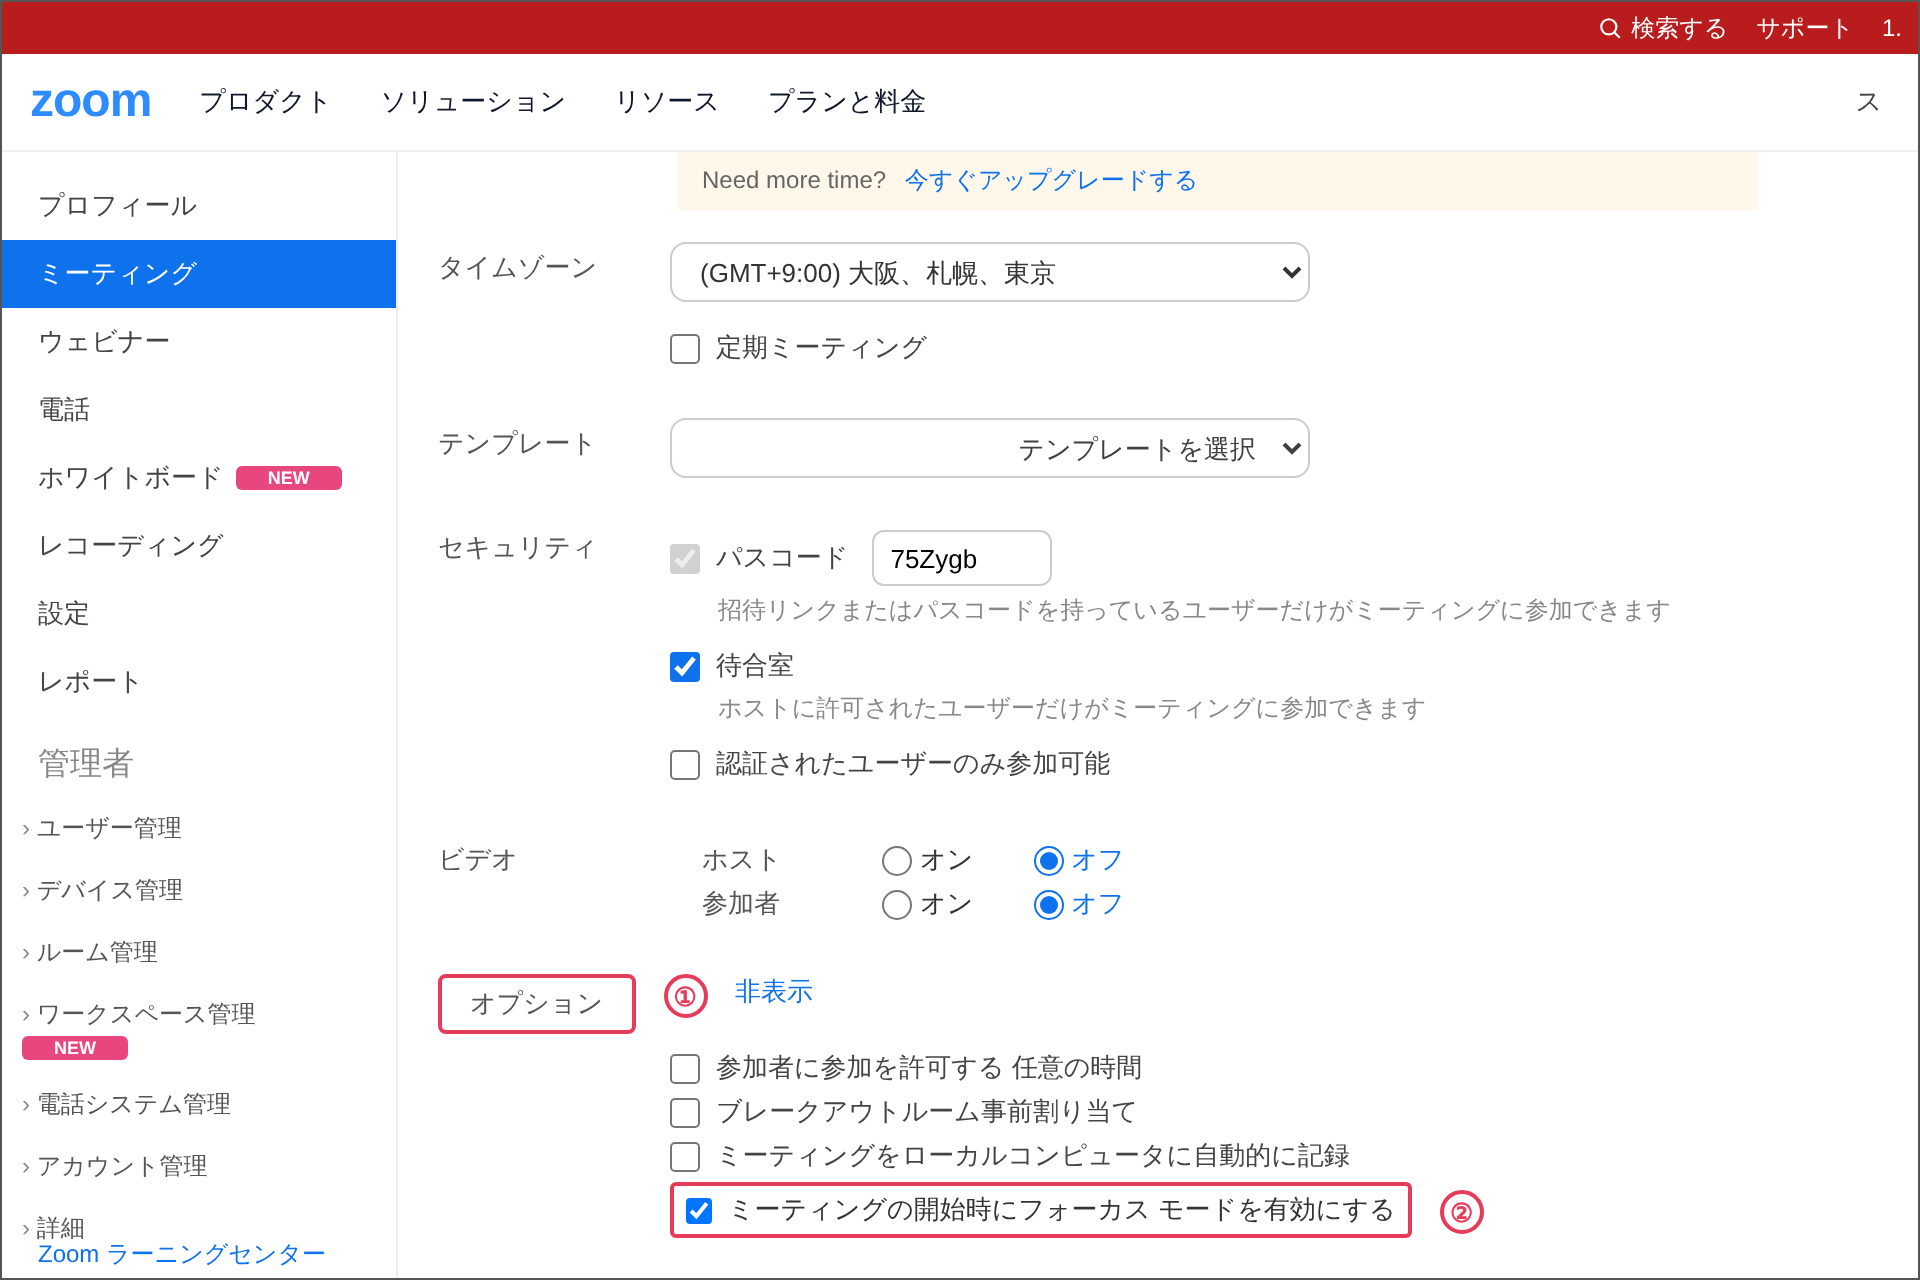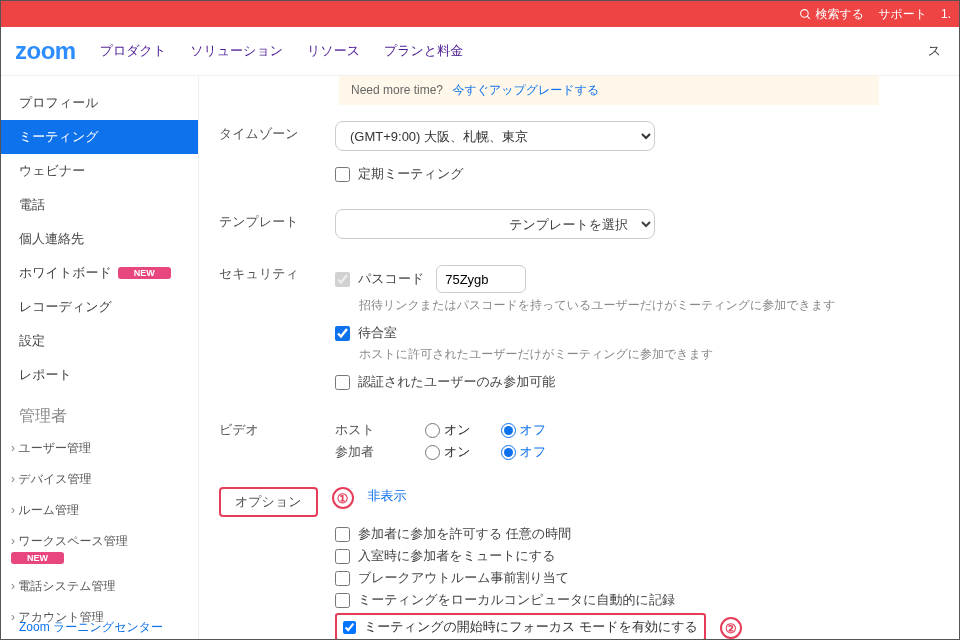--- a/index.html
+++ b/index.html
@@ -1,21 +1,21 @@
 <!DOCTYPE html>
 <html><head>
 <meta charset="utf-8">
 <style>
   * { box-sizing: border-box; margin: 0; padding: 0; }
   body { font-family: -apple-system, BlinkMacSystemFont, "Segoe UI", "Hiragino Sans", "Hiragino Kaku Gothic ProN", Meiryo, sans-serif; font-size: 13px; color: #333; background: #fff; width: 960px; height: 640px; overflow: hidden; border: 1px solid #555;}
-  .topbar { background: #ef4444; color: #fff; height: 26px; display: flex; justify-content: flex-end; align-items: center; padding: 0 8px; font-size: 12px; gap: 14px; }
+  .topbar { background: #b91c1c; color: #fff; height: 26px; display: flex; justify-content: flex-end; align-items: center; padding: 0 8px; font-size: 12px; gap: 14px; }
   .topbar .search { display: flex; align-items: center; gap: 4px; }
   .header { display: flex; align-items: center; padding: 10px 18px 10px 14px; border-bottom: 1px solid #f0f0f0; gap: 24px; }
   .logo { color: #2d8cff; font-weight: 800; font-size: 24px; letter-spacing: -0.5px; }
-  .nav-link { color: #4c1d95; font-size: 13px; cursor: pointer; }
+  .nav-link { color: #0f172a; font-size: 13px; cursor: pointer; }
   .nav-right { margin-left: auto; color: #444; font-size: 13px; overflow:hidden; white-space:nowrap;}
   .body { display: flex; height: calc(640px - 26px - 46px); }
   .sidebar { width: 198px; border-right: 1px solid #eee; padding: 10px 0; overflow-y: auto; position:relative;}
   .sidebar::-webkit-scrollbar { width:10px; }
   .sidebar::-webkit-scrollbar-thumb { background:#c8c8c8; border-radius:5px;}
   .side-item { padding: 8px 18px; font-size: 13px; color: #444; cursor: pointer; display:flex; align-items:center; gap:6px;}
   .side-item.active { background: #0e72ed; color: #fff; }
   .side-sub { padding: 7px 18px 7px 10px; font-size: 12px; color: #555; cursor:pointer; }
   .side-sub::before { content: "› "; color:#888; }
   .badge-new { background: #e8467f; color:#fff; font-size:9px; padding:1px 16px; border-radius:3px; font-weight:bold;}
@@ -26,21 +26,21 @@
   .form-row { display:flex; align-items:flex-start; margin-bottom: 22px; }
   .form-label { width: 116px; color:#555; font-size:13px; padding-top:4px; flex-shrink:0;}
   .form-body { flex:1; }
   select, .select-look { width: 320px; height:30px; border:1px solid #ccc; border-radius:8px; padding: 4px 10px; font-size:13px; background:#fff; color:#333;}
   .select-placeholder { color:#404040;text-align:right; }
   .chk-row { display:flex; align-items:center; gap:8px; margin: 4px 0; font-size:13px; color:#444;}
   .chk-row input[type=checkbox] { width:15px; height:15px; accent-color:#0e72ed; }
   .chk-row.disabled input { accent-color:#9ec5ff; }
   .passcode-input { width:90px; height:28px; border:1px solid #ccc; border-radius:6px; padding:0 8px; font-size:13px; margin-left:4px;}
   .hint { font-size:12px; color:#888; margin: 4px 0 10px 24px; }
-  .radio-row { display:flex; align-items:flex-end; gap:30px; font-size:13px; margin:4px 0;}
+  .radio-row { display:flex; align-items:flex-end; gap:30px; font-size:13px; margin:4px 16px;}
   .radio-row .lbl { width:60px; color:#555;}
   .radio-opt { display:flex; align-items:center; gap:4px;}
   .radio-opt input { accent-color:#0e72ed; width:15px; height:15px;}
   .radio-opt.sel { color:#0e72ed; }
   .options-label-box { border:2px solid #e63c5a; border-radius:4px; padding:4px 14px; display:inline-block; }
   .annot-circle { display:inline-flex; width:22px; height:22px; border:2px solid #e63c5a; border-radius:50%; color:#e63c5a; font-weight:bold; align-items:center; justify-content:center; font-size:13px;}
   .link-blue { color:#0e72ed; }
   .focus-box { border:2px solid #e63c5a; border-radius:3px; padding:3px 6px; display:inline-flex; align-items:center; gap:8px; margin-bottom:2px;}
   .learning-link { color:#0e72ed; font-size:12px; padding: 20px 18px 8px; position:absolute; bottom:0; left:0; width:170px; white-space:nowrap; overflow:hidden;}
 </style>
@@ -76,23 +76,20 @@
     <div class="side-item active">
         <span>ミーティング</span>
       </div>
     <div class="side-item">
         <span>ウェビナー</span>
       </div>
     <div class="side-item">
         <span>電話</span>
       </div>
     <div class="side-item">
-        <span>個人連絡先</span>
-      </div>
-    <div class="side-item">
         <span>ホワイトボード</span>
         <span class="badge-new">NEW</span>
       </div>
     <div class="side-item">
         <span>レコーディング</span>
       </div>
     <div class="side-item">
         <span>設定</span>
       </div>
     <div class="side-item">
@@ -196,24 +193,20 @@
       <span class="link-blue">非表示</span>
     </div>
 
     <div style="margin-left:116px;">
       <div class="chk-row">
           <input type="checkbox" style="">
           <span>参加者に参加を許可する 任意の時間</span>
         </div>
       <div class="chk-row">
           <input type="checkbox" style="">
-          <span>入室時に参加者をミュートにする</span>
-        </div>
-      <div class="chk-row">
-          <input type="checkbox" style="">
           <span>ブレークアウトルーム事前割り当て</span>
         </div>
       <div class="chk-row">
           <input type="checkbox" style="">
           <span>ミーティングをローカルコンピュータに自動的に記録</span>
         </div>
       <div style="display:flex; align-items:center; gap:14px;">
         <span class="focus-box">
           <input type="checkbox" checked="" style="">
           <span>ミーティングの開始時にフォーカス モードを有効にする</span>

